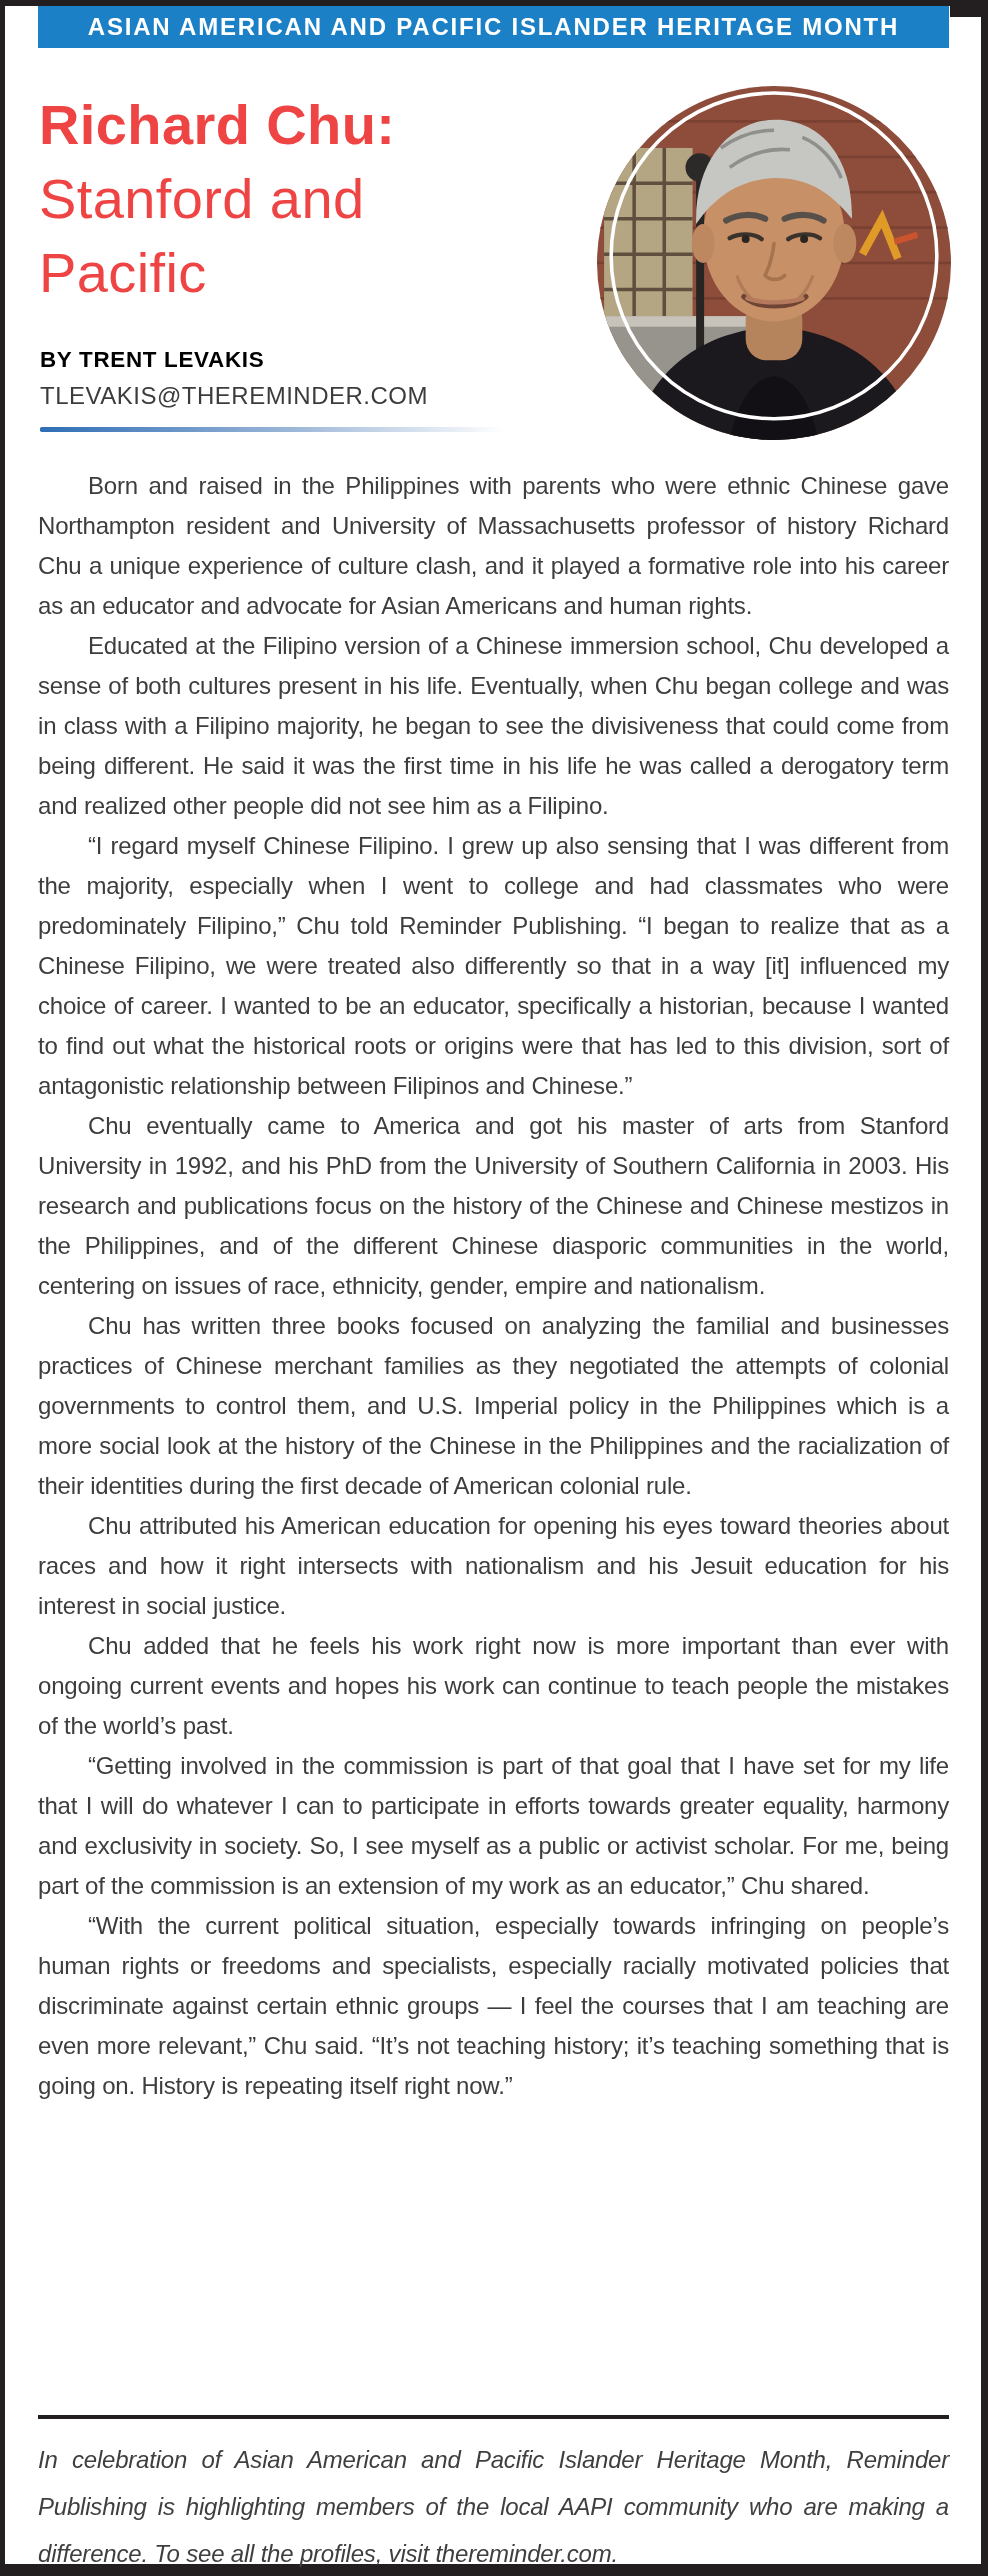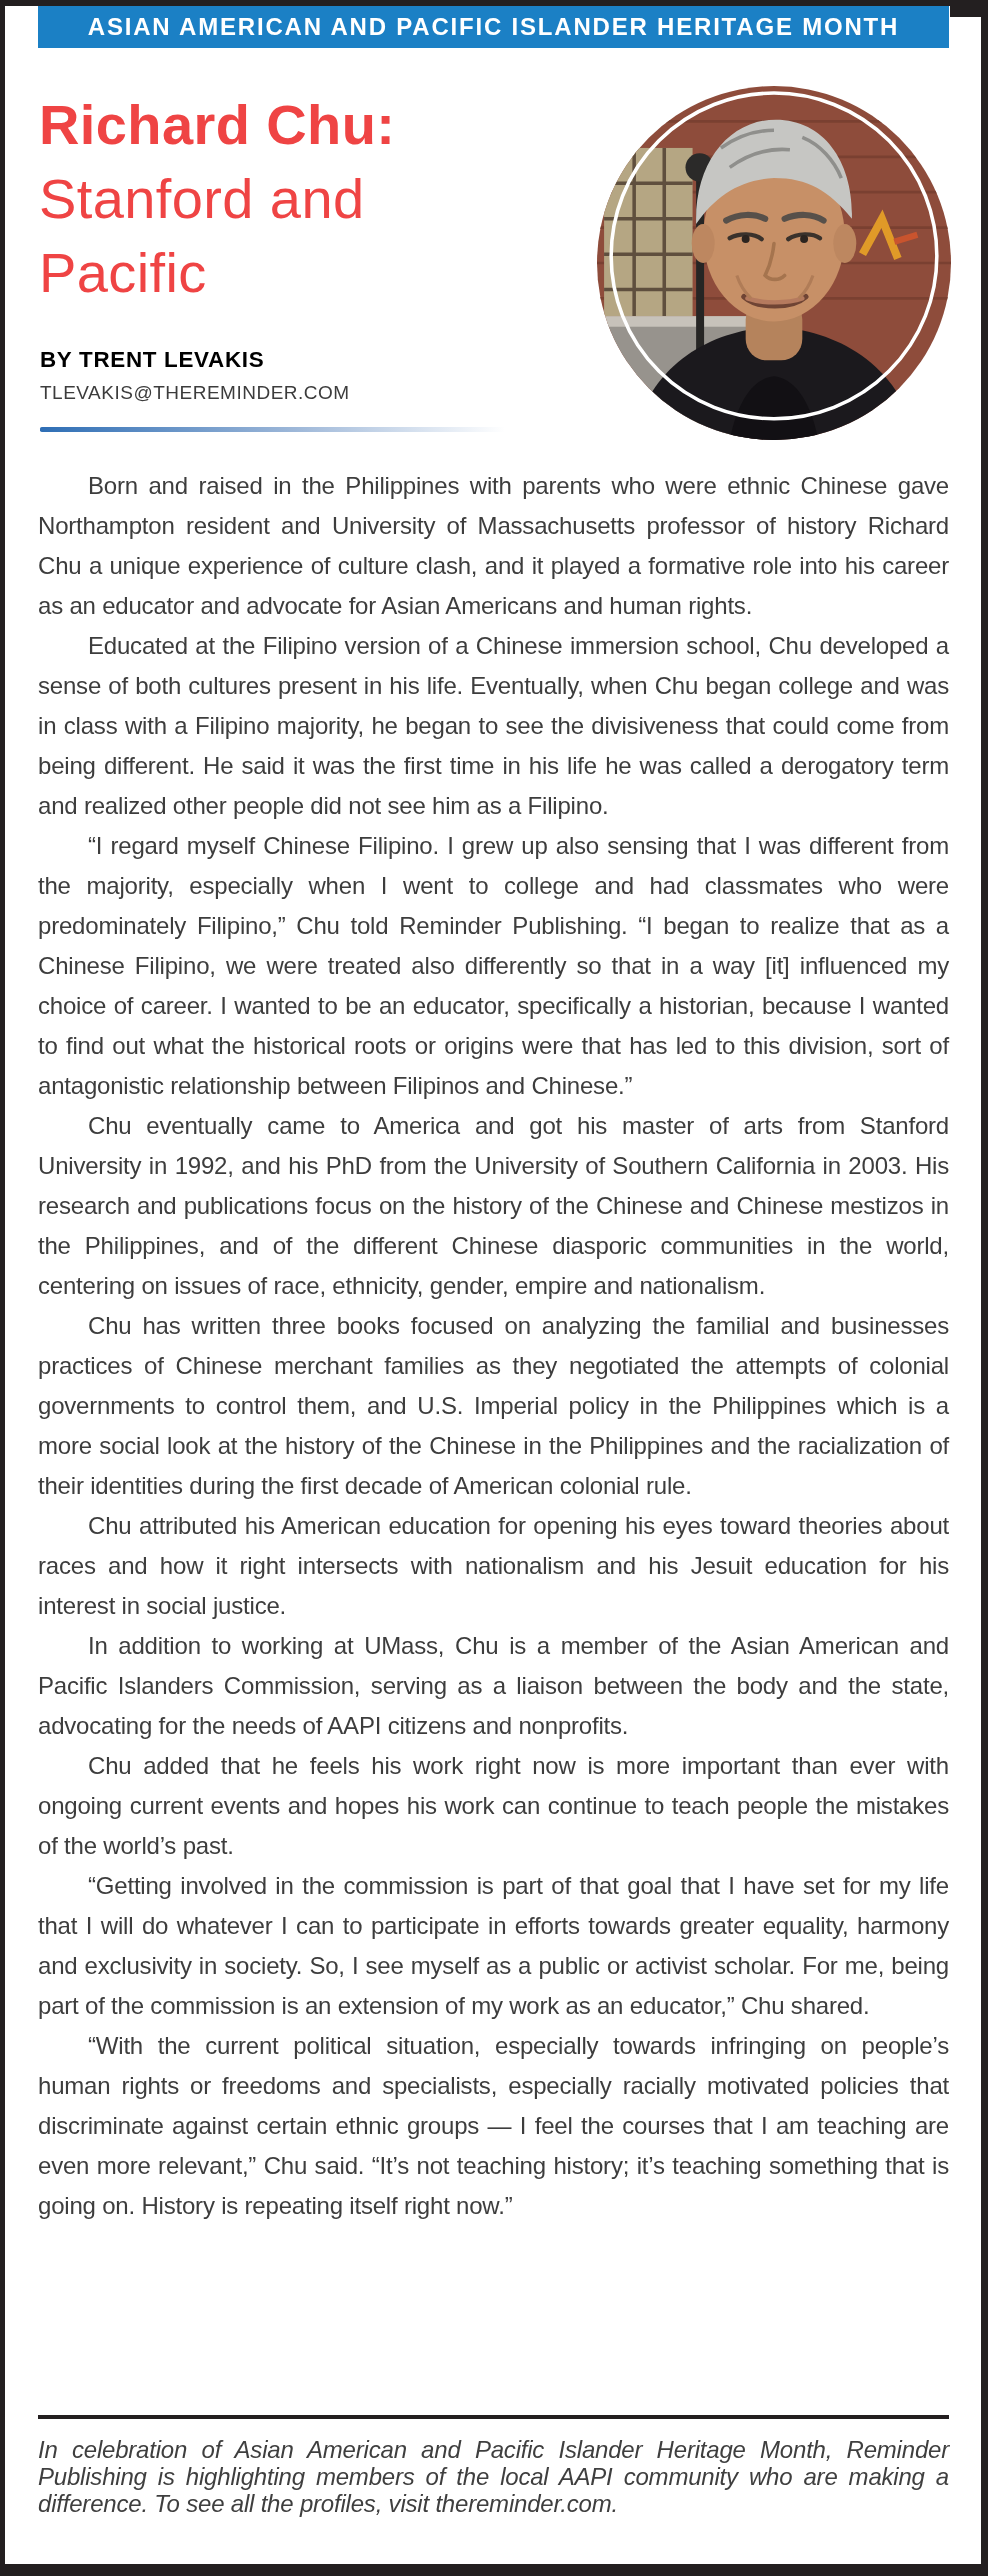--- a/index.html
+++ b/index.html
@@ -52,21 +52,21 @@
     left: 40px; top: 347px;
     color: #000000;
     font-size: 22.4px;
     font-weight: 600;
     letter-spacing: 0.7px;
   }
   .email {
     position: absolute;
     left: 40px; top: 382px;
     color: #3c3c3c;
-    font-size: 19px;
+    font-size: 24px;
     font-weight: 400;
     letter-spacing: 0.5px;
   }
   .byline-rule {
     position: absolute;
     left: 40px; top: 427px;
     width: 465px; height: 4.5px;
     background: linear-gradient(to right, var(--rule-blue) 0%, rgba(78,125,185,0.55) 55%, rgba(120,160,210,0.0) 100%);
     border-radius: 1.8px;
   }
@@ -100,21 +100,21 @@
     left: 38px; top: 2415px;
     width: 911px; height: 3.6px;
     background: var(--frame-black);
   }
   .footer-note {
     position: absolute;
     left: 38px; top: 2436px;
     width: 911px;
     color: #3f3f3f;
     font-size: 24px;
-    line-height: 27px;
+    line-height: 47px;
     font-style: italic;
     text-align: justify;
     letter-spacing: -0.2px;
   }
 </style>
 </head>
 <body>
 
 <div class="page">
 
@@ -214,21 +214,20 @@
     </svg>
   </div>
 
   <div class="article">
       <p>Born and raised in the Philippines with parents who were ethnic Chinese gave Northampton resident and University of Massachusetts professor of history Richard Chu a unique experience of culture clash, and it played a formative role into his career as an educator and advocate for Asian Americans and human rights.</p>
       <p>Educated at the Filipino version of a Chinese immersion school, Chu developed a sense of both cultures present in his life. Eventually, when Chu began college and was in class with a Filipino majority, he began to see the divisiveness that could come from being different. He said it was the first time in his life he was called a derogatory term and realized other people did not see him as a Filipino.</p>
       <p>“I regard myself Chinese Filipino. I grew up also sensing that I was different from the majority, especially when I went to college and had classmates who were predominately Filipino,” Chu told Reminder Publishing. “I began to realize that as a Chinese Filipino, we were treated also differently so that in a way [it] influenced my choice of career. I wanted to be an educator, specifically a historian, because I wanted to find out what the historical roots or origins were that has led to this division, sort of antagonistic relationship between Filipinos and Chinese.”</p>
       <p>Chu eventually came to America and got his master of arts from Stanford University in 1992, and his PhD from the University of Southern California in 2003. His research and publications focus on the history of the Chinese and Chinese mestizos in the Philippines, and of the different Chinese diasporic communities in the world, centering on issues of race, ethnicity, gender, empire and nationalism.</p>
       <p>Chu has written three books focused on analyzing the familial and businesses practices of Chinese merchant families as they negotiated the attempts of colonial governments to control them, and U.S. Imperial policy in the Philippines which is a more social look at the history of the Chinese in the Philippines and the racialization of their identities during the first decade of American colonial rule.</p>
       <p>Chu attributed his American education for opening his eyes toward theories about races and how it right intersects with nationalism and his Jesuit education for his interest in social justice.</p>
-      <p>In addition to working at UMass, Chu is a member of the Asian American and Pacific Islanders Commission, serving as a liaison between the body and the state, advocating for the needs of AAPI citizens and nonprofits.</p>
       <p>Chu added that he feels his work right now is more important than ever with ongoing current events and hopes his work can continue to teach people the mistakes of the world’s past.</p>
       <p>“Getting involved in the commission is part of that goal that I have set for my life that I will do whatever I can to participate in efforts towards greater equality, harmony and exclusivity in society. So, I see myself as a public or activist scholar. For me, being part of the commission is an extension of my work as an educator,” Chu shared.</p>
       <p>“With the current political situation, especially towards infringing on people’s human rights or freedoms and specialists, especially racially motivated policies that discriminate against certain ethnic groups — I feel the courses that I am teaching are even more relevant,” Chu said. “It’s not teaching history; it’s teaching something that is going on. History is repeating itself right now.”</p>
     </div>
 
   <div class="footer-rule"></div>
   <div class="footer-note">In celebration of Asian American and Pacific Islander Heritage Month, Reminder Publishing is highlighting members of the local AAPI community who are making a difference. To see all the profiles, visit thereminder.com.</div>
 
 </div>
 

